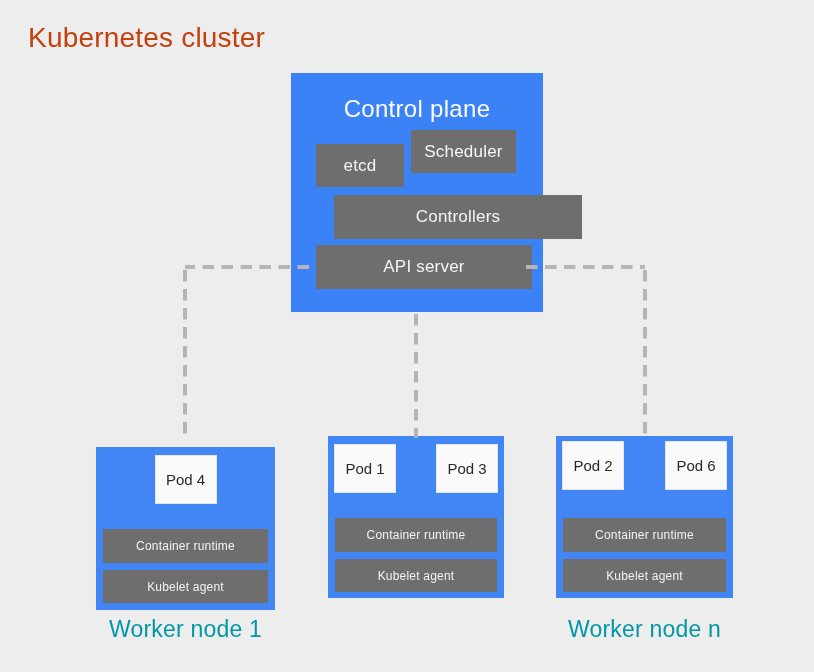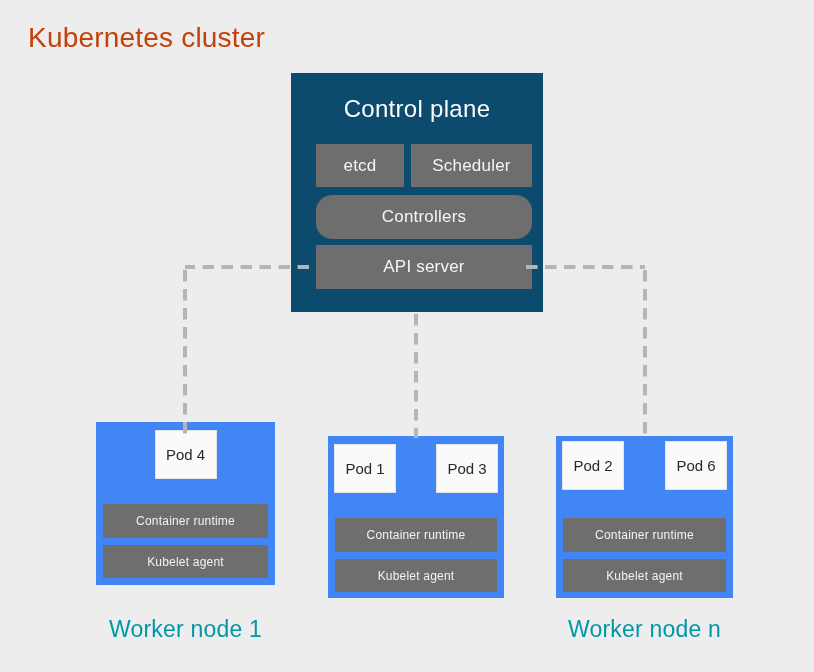--- a/index.html
+++ b/index.html
@@ -25,21 +25,21 @@
     position: absolute; left: 0; top: 0;
     width: 814px; height: 672px;
     z-index: 3;
     pointer-events: none;
   }
 
   .control-plane {
     position: absolute;
     left: 291px; top: 73px;
     width: 252px; height: 239px;
-    background: #0c4a6e;
+    background: #3b82f6;
     z-index: 1;
   }
   .cp-title {
     position: absolute;
     left: 0; top: 22px; width: 100%;
     text-align: center;
     font-size: 24px;
     color: #fdfdfd;
     letter-spacing: 0.3px;
   }
@@ -48,30 +48,30 @@
     background: #6e6e6e;
     color: #f5f5f5;
     font-size: 17px;
     display: flex;
     align-items: center;
     justify-content: center;
     letter-spacing: 0.2px;
     margin-left: 7px;
   }
   .cp-etcd        { left: 18px;  top: 71px;  width: 88px;  height: 43px; }
-  .cp-scheduler   { left: 113px; top: 71px;  width: 121px; height: 43px; }
-  .cp-controllers { left: 18px;  top: 122px; width: 216px; height: 44px; border-radius: 16px; }
+  .cp-scheduler   { left: 113px; top: 57px;  width: 105px; height: 43px; }
+  .cp-controllers { left: 36px;  top: 122px; width: 248px; height: 44px; }
   .cp-apiserver   { left: 18px;  top: 172px; width: 216px; height: 44px; z-index: 4; }
 
   .worker-node {
     position: absolute;
     background: #4285f4;
     z-index: 1;
   }
-  .node-1 { left: 96px;  top: 422px; width: 179px; height: 163px; }
+  .node-1 { left: 96px;  top: 447px; width: 179px; height: 163px; }
   .node-2 { left: 328px; top: 436px; width: 176px; height: 162px; padding-left: 12px; }
   .node-n { left: 556px; top: 436px; width: 177px; height: 162px; }
 
   .pod-row {
     position: absolute;
     left: 6px; right: 6px; top: 8px;
     height: 49px;
     display: flex;
   }
   .pod-row.center  { justify-content: center; }

